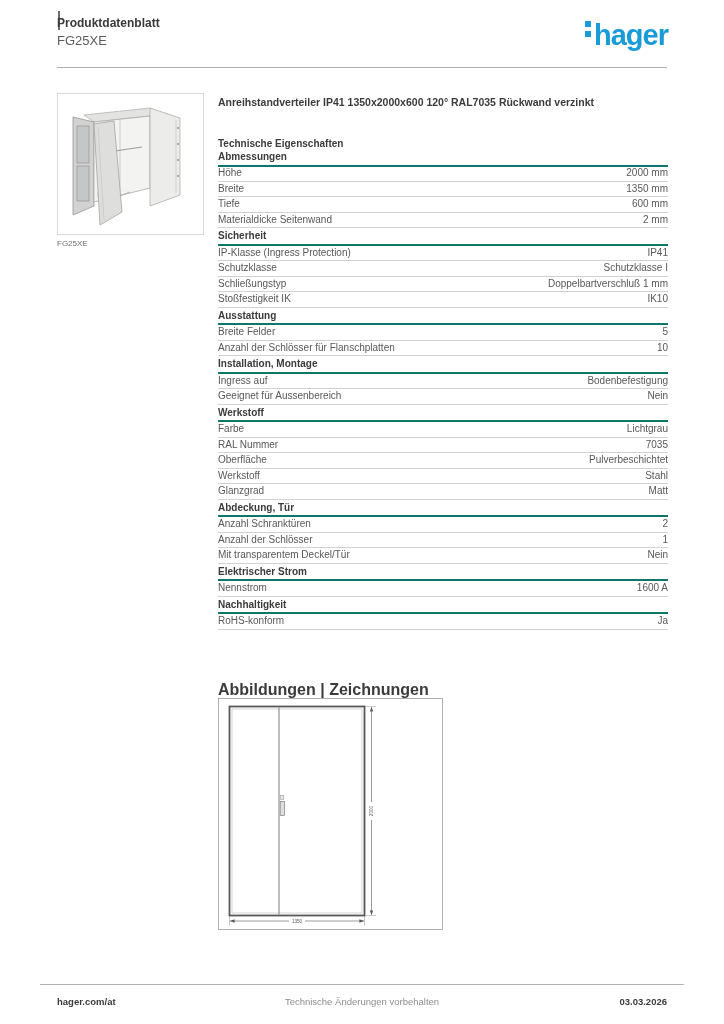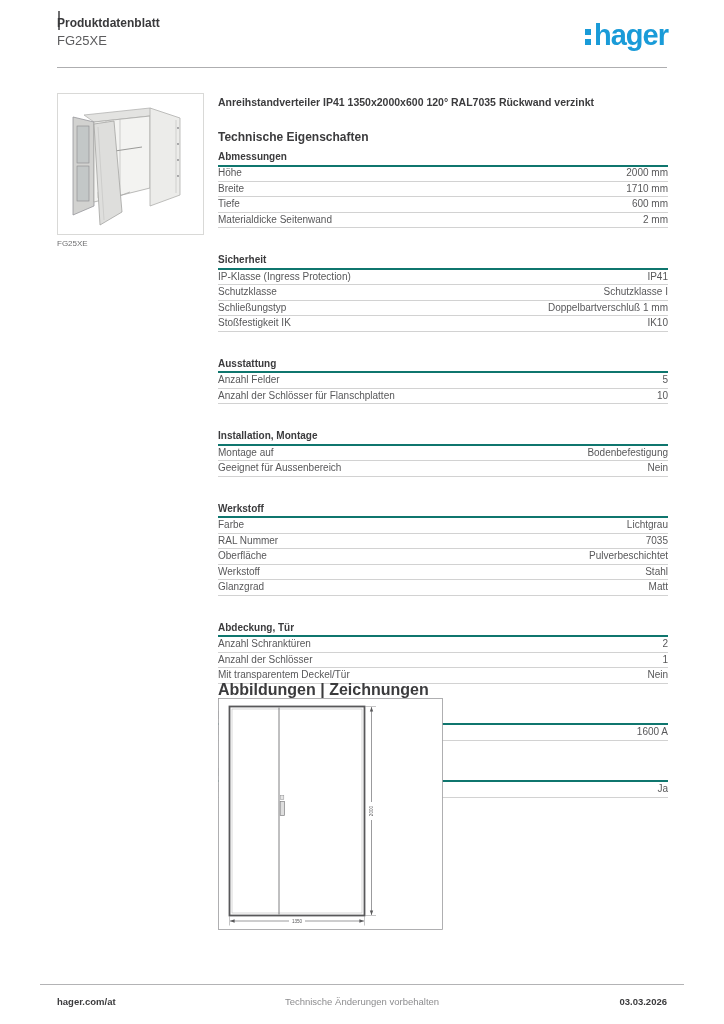--- a/index.html
+++ b/index.html
@@ -4,33 +4,33 @@
 <style>
   html,body{margin:0;padding:0;background:#ffffff;}
   .page{
     position:relative;width:724px;height:1024px;background:#ffffff;overflow:hidden;
     font-family:"Liberation Sans","DejaVu Sans",sans-serif;color:#58585a;
   }
   
   .doc-title{position:absolute;left:57px;top:14px;font-size:12px;font-weight:bold;color:#39393b;line-height:18px;}
   .doc-subtitle{position:absolute;left:57px;top:33px;font-size:13px;color:#5c5c5e;line-height:16px;}
   .stray-mark{position:absolute;left:58px;top:11px;width:2px;height:19px;background:#6f6f71;}
-  .logo{position:absolute;right:56px;top:21px;display:flex;align-items:flex-end;color:#199bd8;}
+  .logo{position:absolute;right:56px;top:21px;display:flex;align-items:flex-start;color:#199bd8;}
   .logo-colon{display:flex;flex-direction:column;justify-content:flex-end;gap:4px;margin-right:3px;padding-bottom:5px;}
   .logo-colon i{display:block;width:6px;height:6px;background:#199bd8;}
   .logo-word{font-size:29px;font-weight:bold;letter-spacing:-1px;line-height:29px;}
   .hr-top{position:absolute;left:57px;top:67px;width:610px;height:0;border-top:1px solid #aeaeb0;}
   
   .photo-box{position:absolute;left:57px;top:93px;width:145px;height:140px;border:1px solid #d9d9d7;background:#fff;}
   .photo-caption{position:absolute;left:57px;top:239px;font-size:8px;color:#6f6f71;}
   
   .product-title{position:absolute;left:218px;top:96px;width:450px;font-size:10.5px;font-weight:bold;color:#3b3b3d;line-height:13px;}
-  .tech-heading{position:absolute;left:218px;top:130px;width:450px;font-size:12px;font-weight:bold;color:#3b3b3d;}
+  .tech-heading{position:absolute;left:218px;top:138px;width:450px;font-size:10px;font-weight:bold;color:#3b3b3d;}
   .spec-area{position:absolute;left:218px;top:151px;width:450px;}
-  .spec-section{margin-top:26px;}
+  .spec-section{margin-top:2px;}
   .spec-section:first-child{margin-top:0;}
   .spec-header{margin:0;font-size:10px;font-weight:bold;color:#3b3b3d;padding:0 0 2.5px 0;border-bottom:2px solid #0f766e;}
   .spec-row{display:flex;justify-content:space-between;align-items:baseline;border-bottom:1px solid #d2d2d2;padding:1.9px 0 2.1px 0;font-size:10px;line-height:10.5px;}
   .spec-label{color:#58585a;text-align:right;}
   .spec-value{color:#58585a;text-align:right;white-space:nowrap;}
   
   .drawings-heading{position:absolute;left:218px;top:681px;font-size:16px;font-weight:bold;color:#3b3b3d;}
   .drawing-box{position:absolute;left:218px;top:698px;width:225px;height:232px;}
   
   .hr-bottom{position:absolute;left:40px;top:984px;width:644px;height:0;border-top:1px solid #b3b3b5;}
@@ -93,21 +93,21 @@
     <section class="spec-section">
       <h3 class="spec-header">Abmessungen</h3>
       <div class="spec-rows">
     <div class="spec-row">
       <span class="spec-label">Höhe</span>
       <span class="spec-value">2000 mm</span>
     </div>
 
     <div class="spec-row">
       <span class="spec-label">Breite</span>
-      <span class="spec-value">1710 mm</span>
+      <span class="spec-value">1350 mm</span>
     </div>
 
     <div class="spec-row">
       <span class="spec-label">Tiefe</span>
       <span class="spec-value">600 mm</span>
     </div>
 
     <div class="spec-row">
       <span class="spec-label">Materialdicke Seitenwand</span>
       <span class="spec-value">2 mm</span>
@@ -137,36 +137,36 @@
       <span class="spec-label">Stoßfestigkeit IK</span>
       <span class="spec-value">IK10</span>
     </div>
   </div>
     </section>
 
     <section class="spec-section">
       <h3 class="spec-header">Ausstattung</h3>
       <div class="spec-rows">
     <div class="spec-row">
-      <span class="spec-label">Anzahl Felder</span>
+      <span class="spec-label">Breite Felder</span>
       <span class="spec-value">5</span>
     </div>
 
     <div class="spec-row">
       <span class="spec-label">Anzahl der Schlösser für Flanschplatten</span>
       <span class="spec-value">10</span>
     </div>
   </div>
     </section>
 
     <section class="spec-section">
       <h3 class="spec-header">Installation, Montage</h3>
       <div class="spec-rows">
     <div class="spec-row">
-      <span class="spec-label">Montage auf</span>
+      <span class="spec-label">Ingress auf</span>
       <span class="spec-value">Bodenbefestigung</span>
     </div>
 
     <div class="spec-row">
       <span class="spec-label">Geeignet für Aussenbereich</span>
       <span class="spec-value">Nein</span>
     </div>
   </div>
     </section>
 

